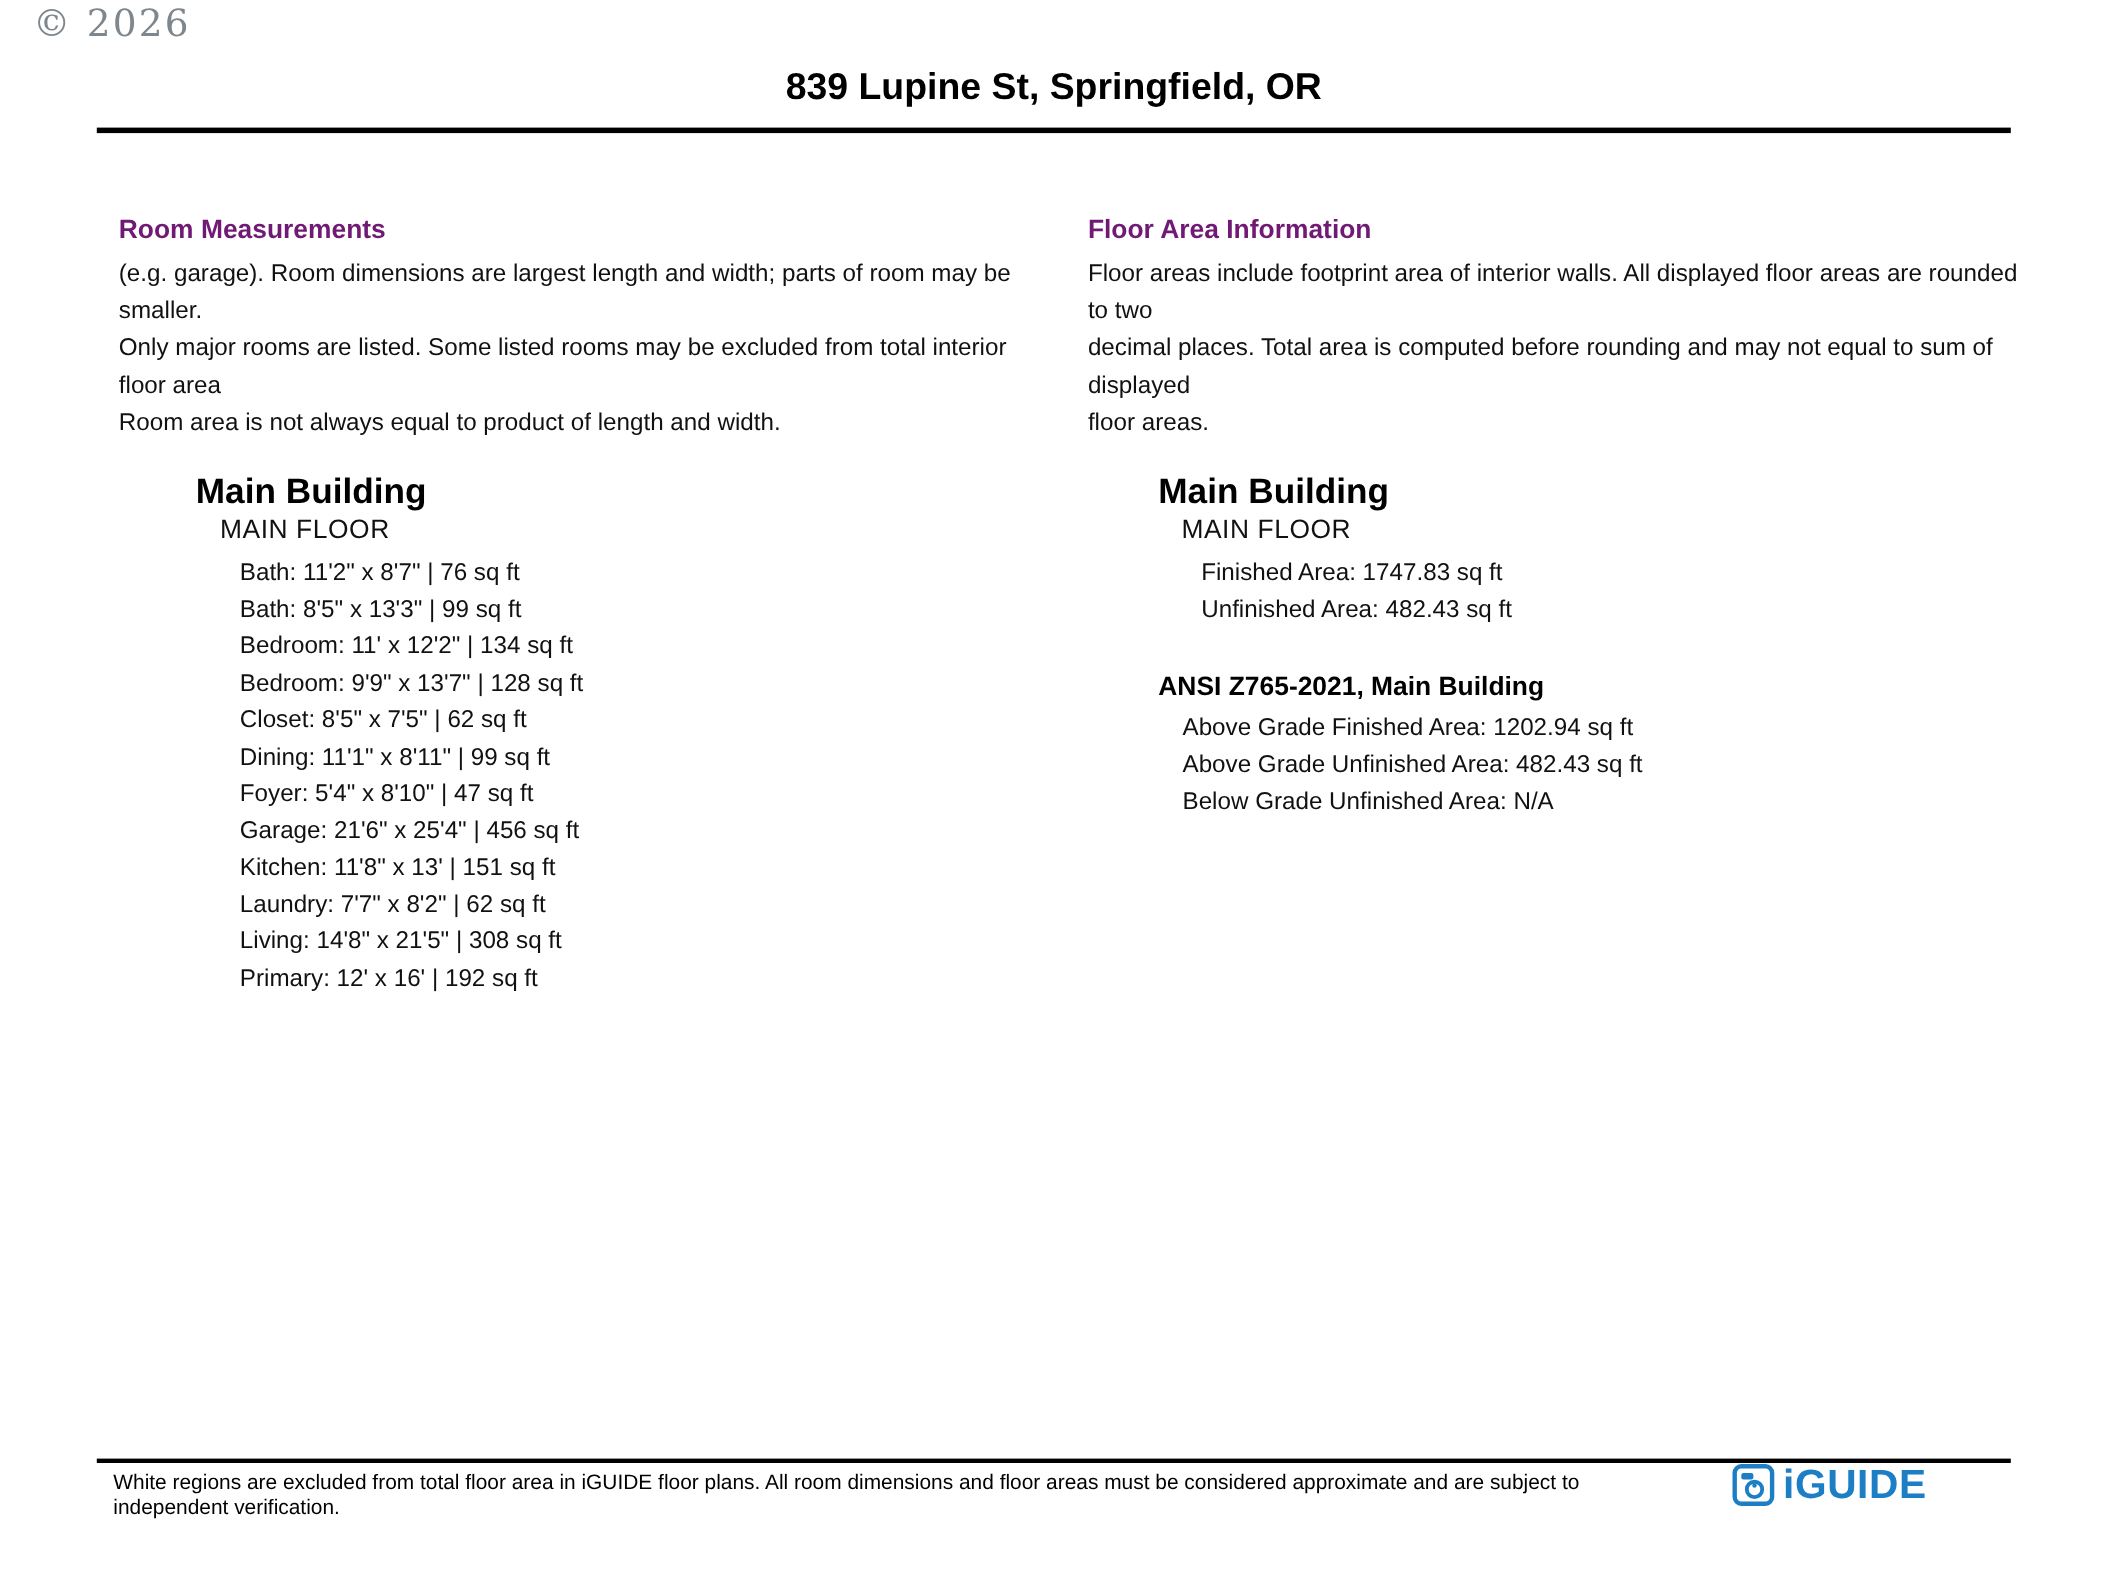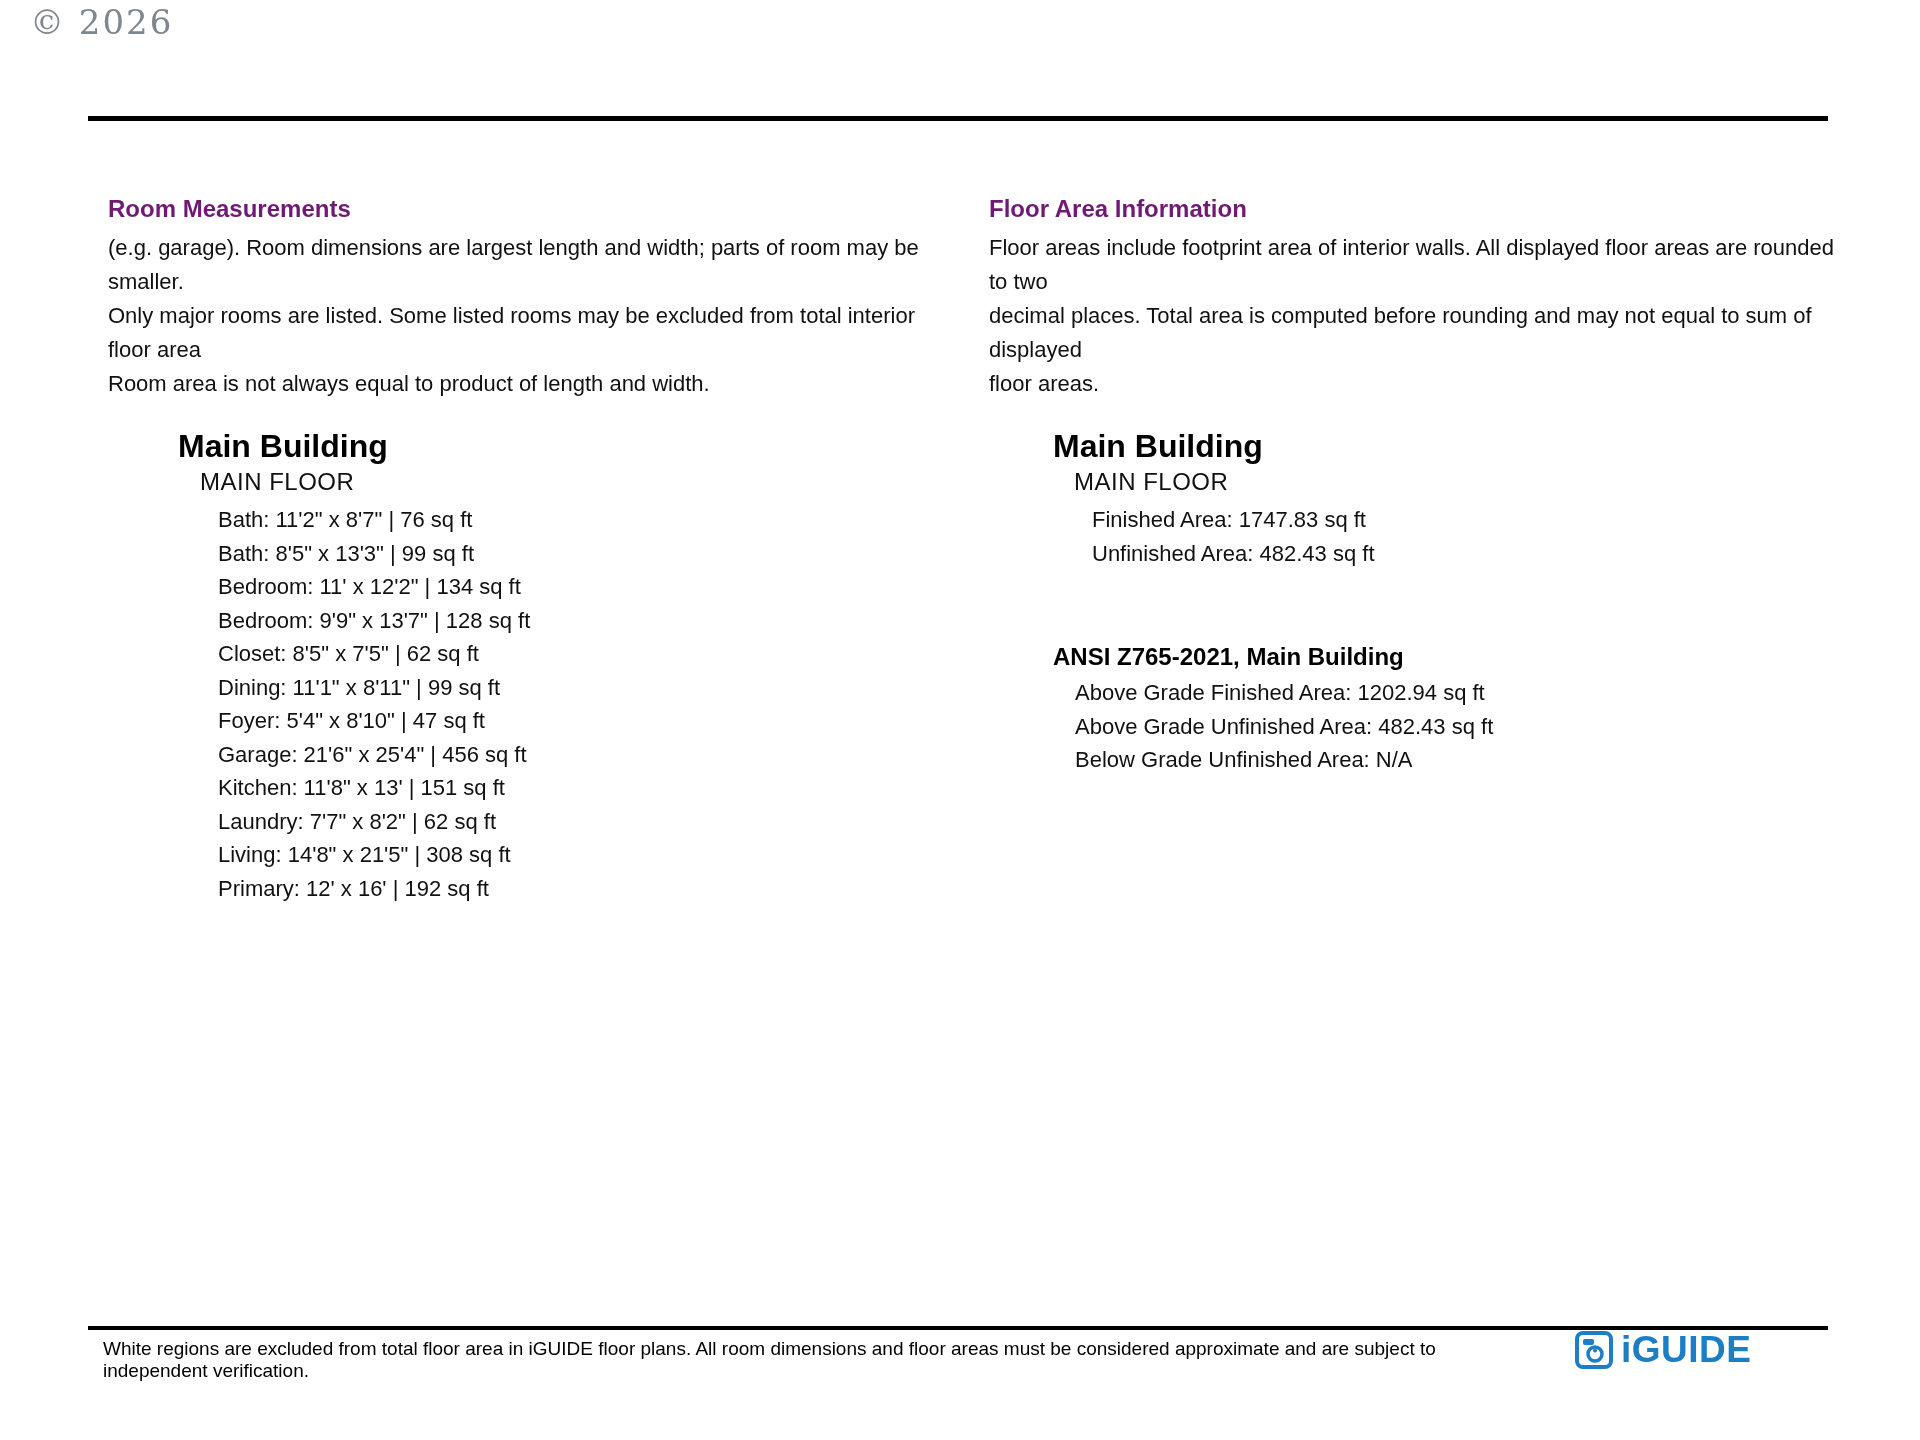--- a/index.html
+++ b/index.html
@@ -37,21 +37,21 @@
   .building-name{font-size:32px;font-weight:bold;color:#000;line-height:30px;margin-top:24px;}
   .floor-name{font-size:24px;line-height:30px;color:#111;letter-spacing:0.5px;margin-top:6px;}
   .room-list,.area-list{margin-top:6px;}
   .room-item,.area-item,.ansi-item{font-size:22px;line-height:33.5px;color:#111;}
   .col-left .building-name{margin-left:70px;}
   .col-left .floor-name{margin-left:92px;}
   .col-left .room-list{margin-left:110px;}
   .col-right .building-name{margin-left:64px;}
   .col-right .floor-name{margin-left:85px;}
   .col-right .area-list{margin-left:103px;}
-  .ansi-block{margin-top:72px;}
+  .ansi-block{margin-top:40px;}
   .ansi-heading{font-size:24px;font-weight:bold;color:#000;line-height:30px;margin-left:64px;}
   .ansi-list{margin-top:4px;margin-left:86px;}
   .rule-bottom{
     position:absolute;left:88px;top:1326px;width:1740px;height:4px;background:#000;
   }
   .footer-disclaimer{
     position:absolute;left:103px;top:1338px;width:1420px;
     font-size:19px;color:#000;
   }
   .logo{
@@ -63,20 +63,21 @@
   }
   .logo-icon{display:block;}
 </style>
 </head>
 <body>
 
 <div class="page">
 
   <div class="copyright">© 2026</div>
 
+  <div class="doc-title">839 Lupine St, Springfield, OR</div>
   <div class="rule-top"></div>
 
   <div class="col col-left">
     <div class="section-heading">Room Measurements</div>
     <div>
       <div class="desc-line">(e.g. garage). Room dimensions are largest length and width; parts of room may be smaller.</div>
       <div class="desc-line">Only major rooms are listed. Some listed rooms may be excluded from total interior floor area</div>
       <div class="desc-line">Room area is not always equal to product of length and width.</div>
     </div>
     <div class="building-block">

